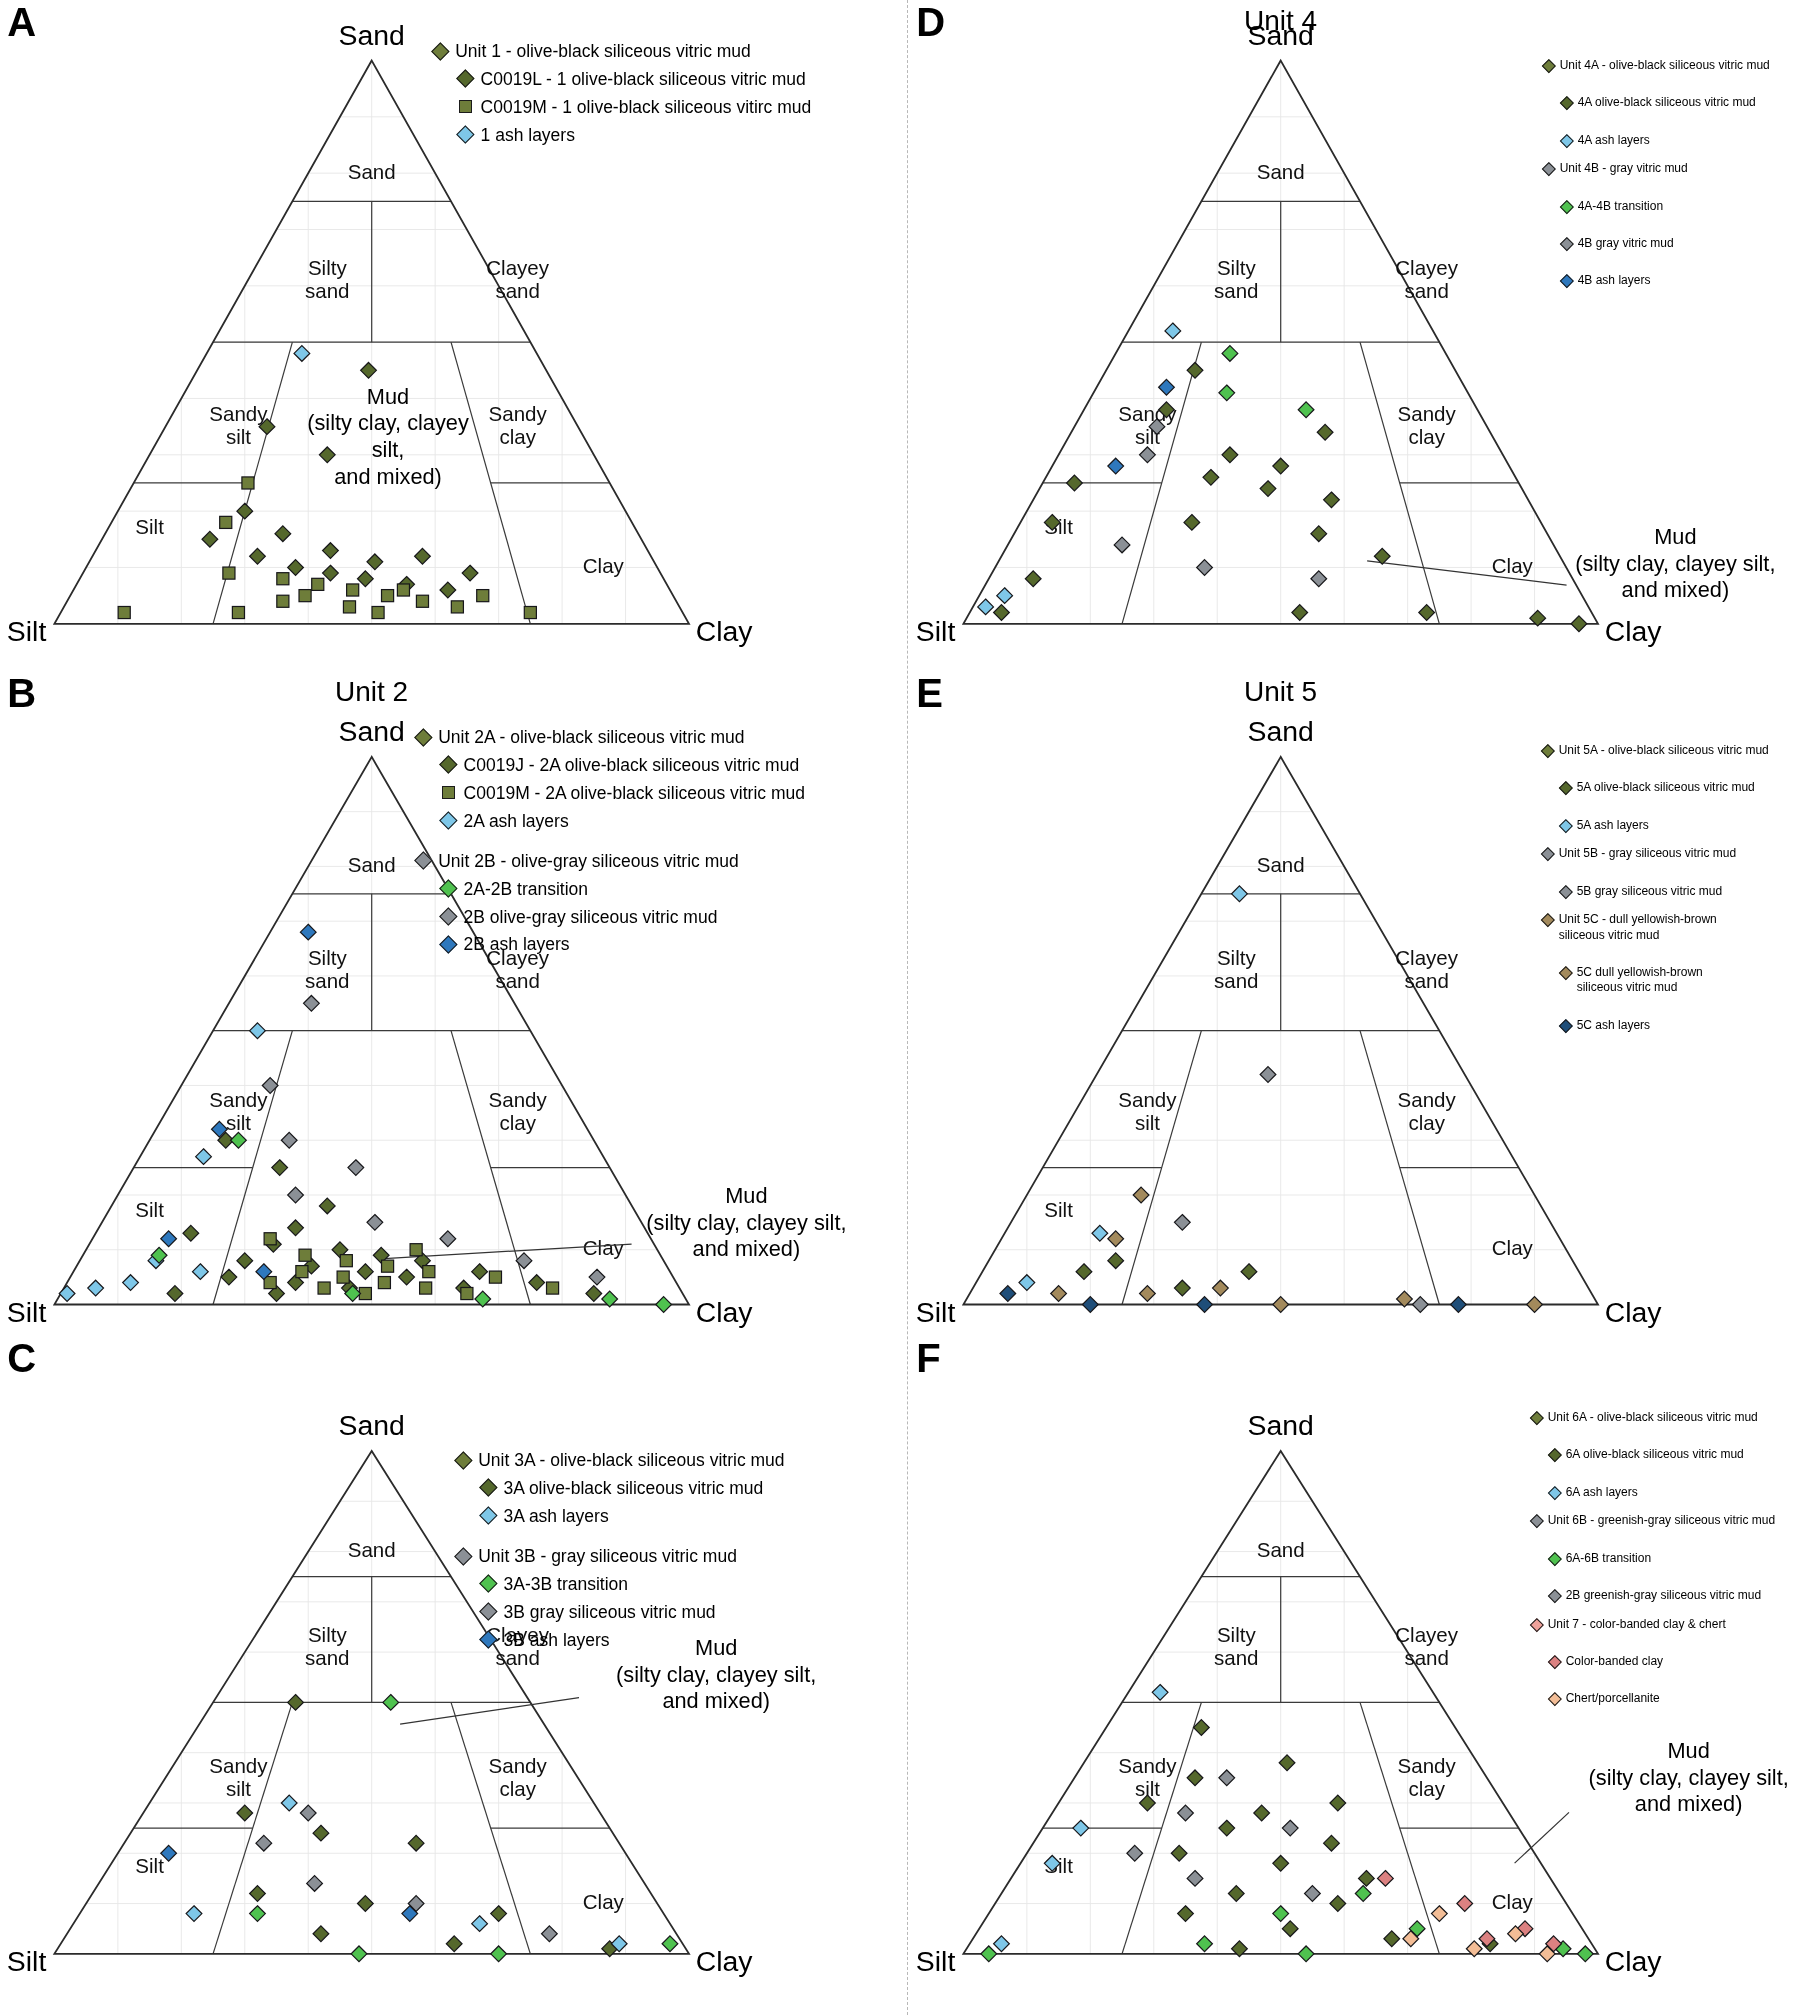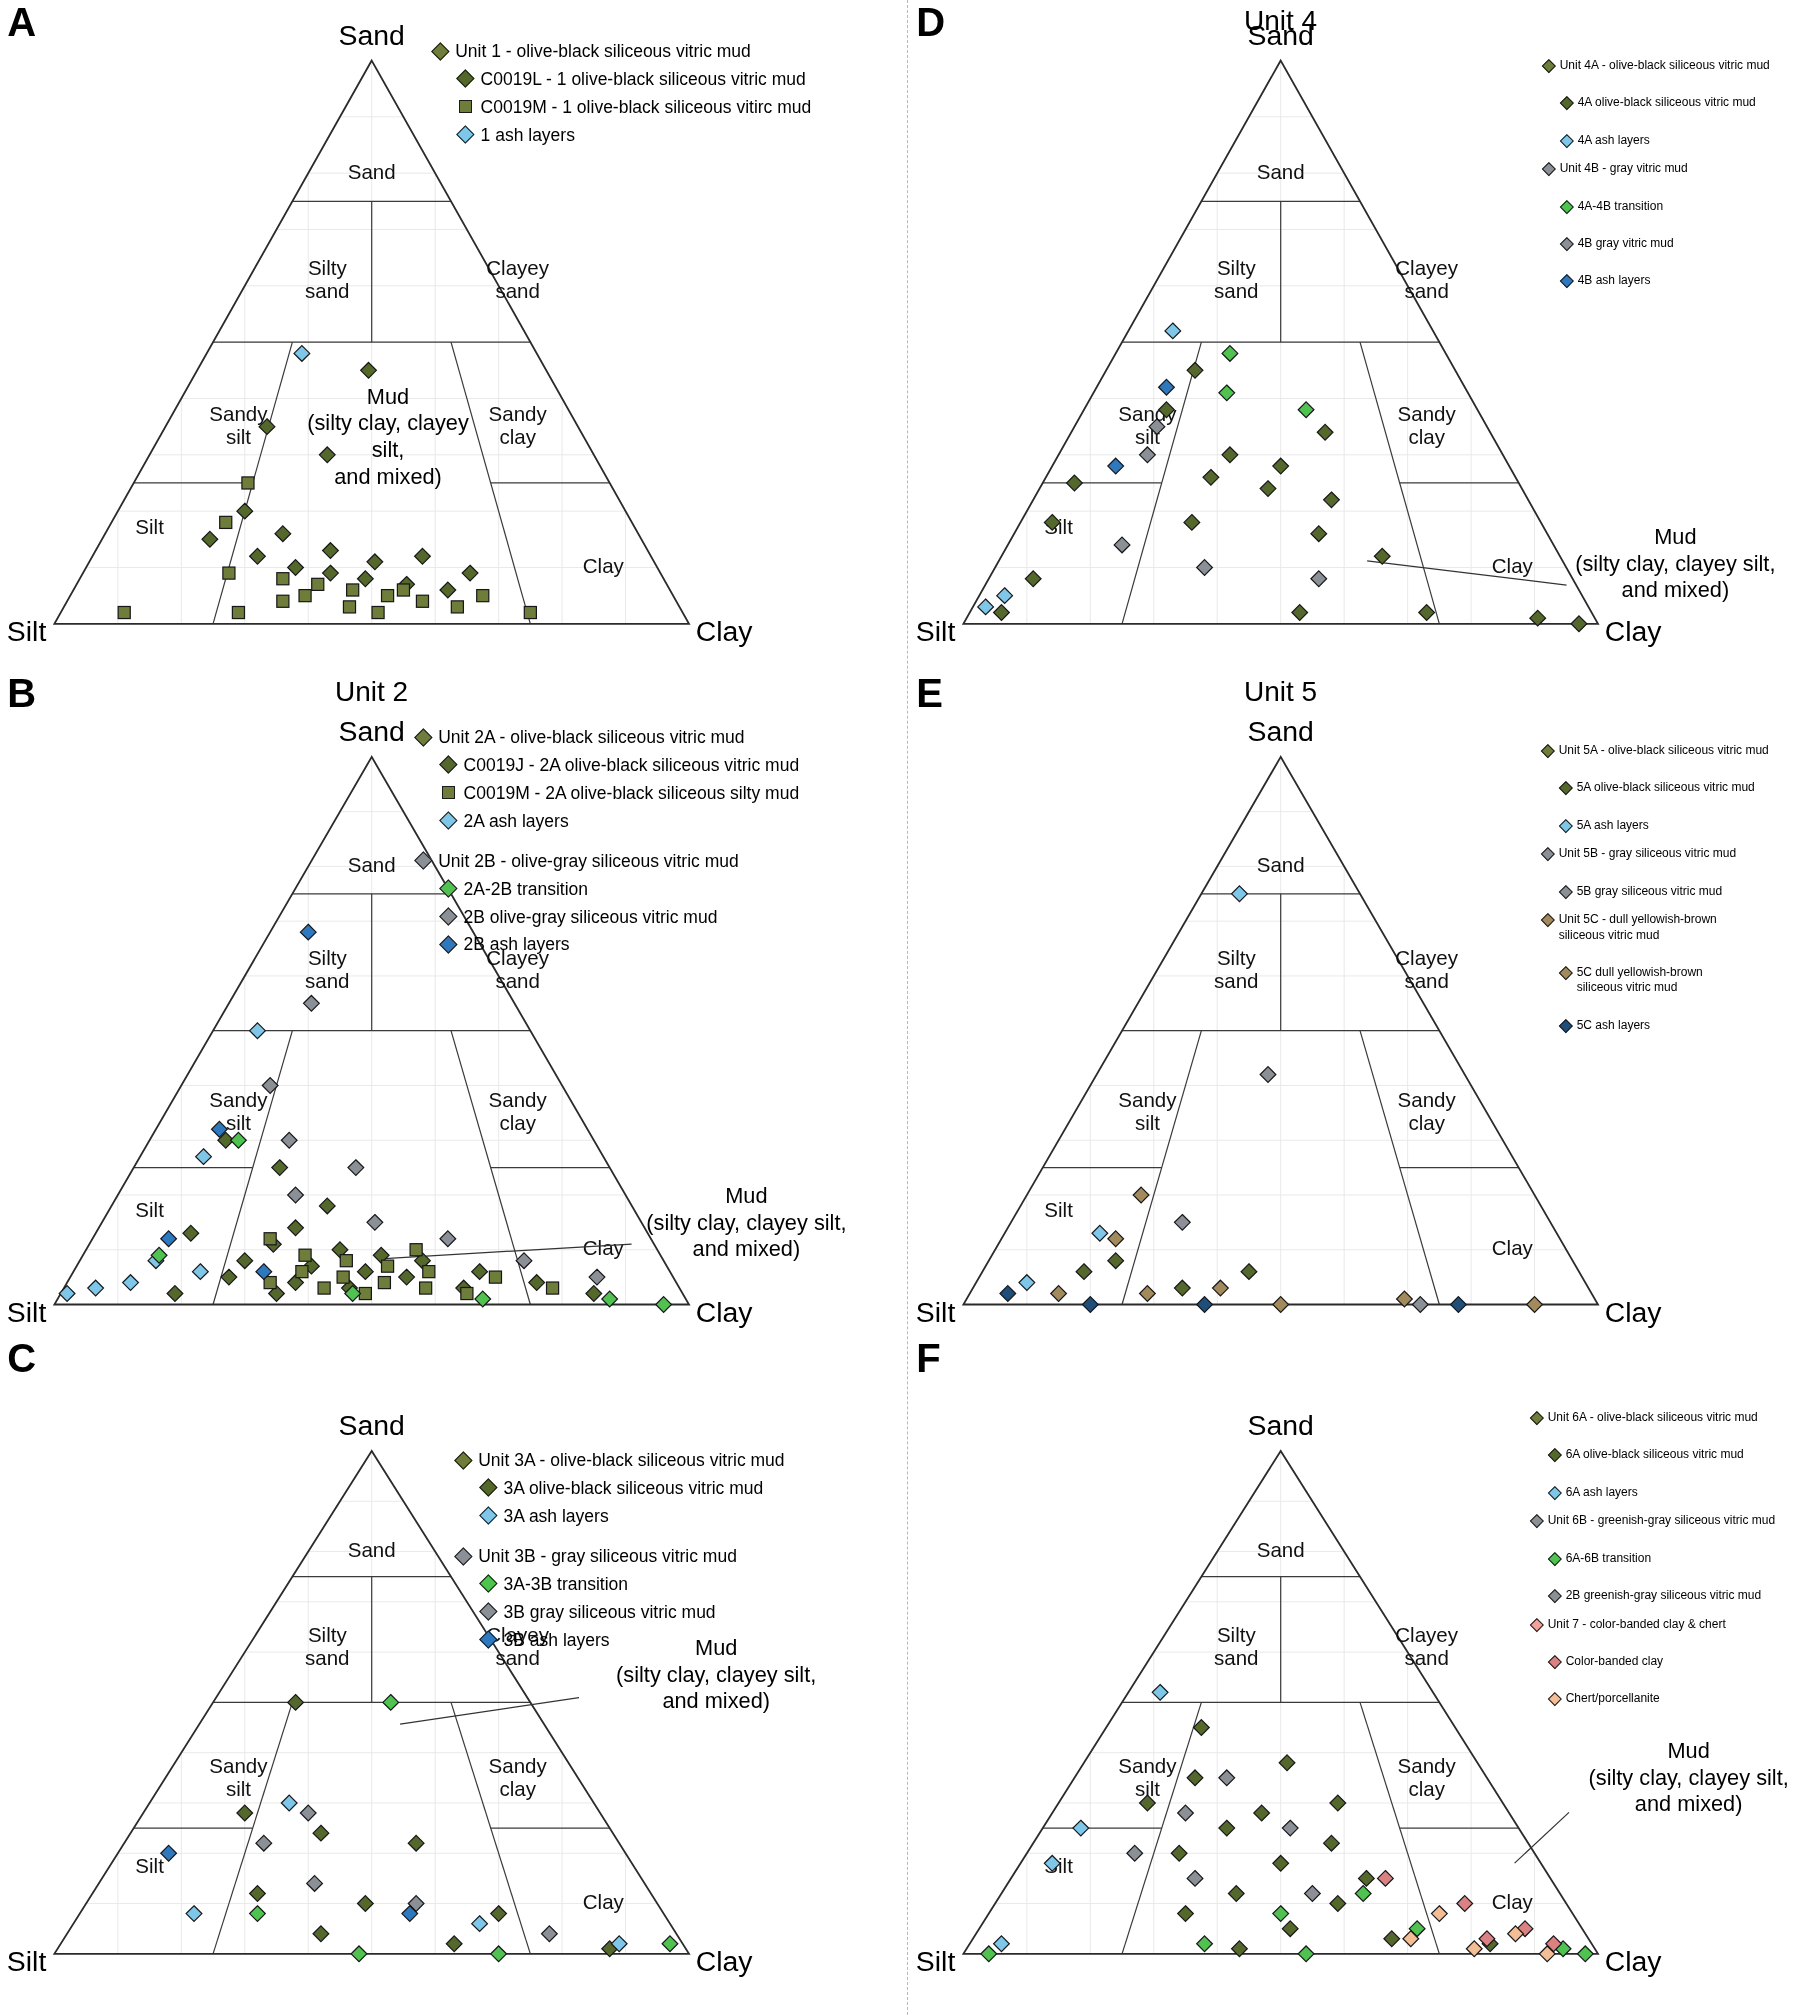--- a/index.html
+++ b/index.html
@@ -283,21 +283,21 @@
         <div class="legend-entry">
           <span class="marker diamond" style="background: rgb(110, 125, 58);"></span>
           <span class="legend-label">Unit 2A - olive-black siliceous vitric mud</span>
         </div>
         <div class="legend-entry indent">
           <span class="marker diamond" style="background: rgb(85, 104, 44);"></span>
           <span class="legend-label">C0019J - 2A olive-black siliceous vitric mud</span>
         </div>
         <div class="legend-entry indent">
           <span class="marker square" style="background: rgb(110, 125, 58);"></span>
-          <span class="legend-label">C0019M - 2A olive-black siliceous silty mud</span>
+          <span class="legend-label">C0019M - 2A olive-black siliceous vitric mud</span>
         </div>
         <div class="legend-entry indent">
           <span class="marker diamond" style="background: rgb(126, 199, 232);"></span>
           <span class="legend-label">2A ash layers</span>
         </div>
         <div class="legend-entry gap">
           <span class="marker diamond" style="background: rgb(139, 144, 150);"></span>
           <span class="legend-label">Unit 2B - olive-gray siliceous vitric mud</span>
         </div>
         <div class="legend-entry indent">

